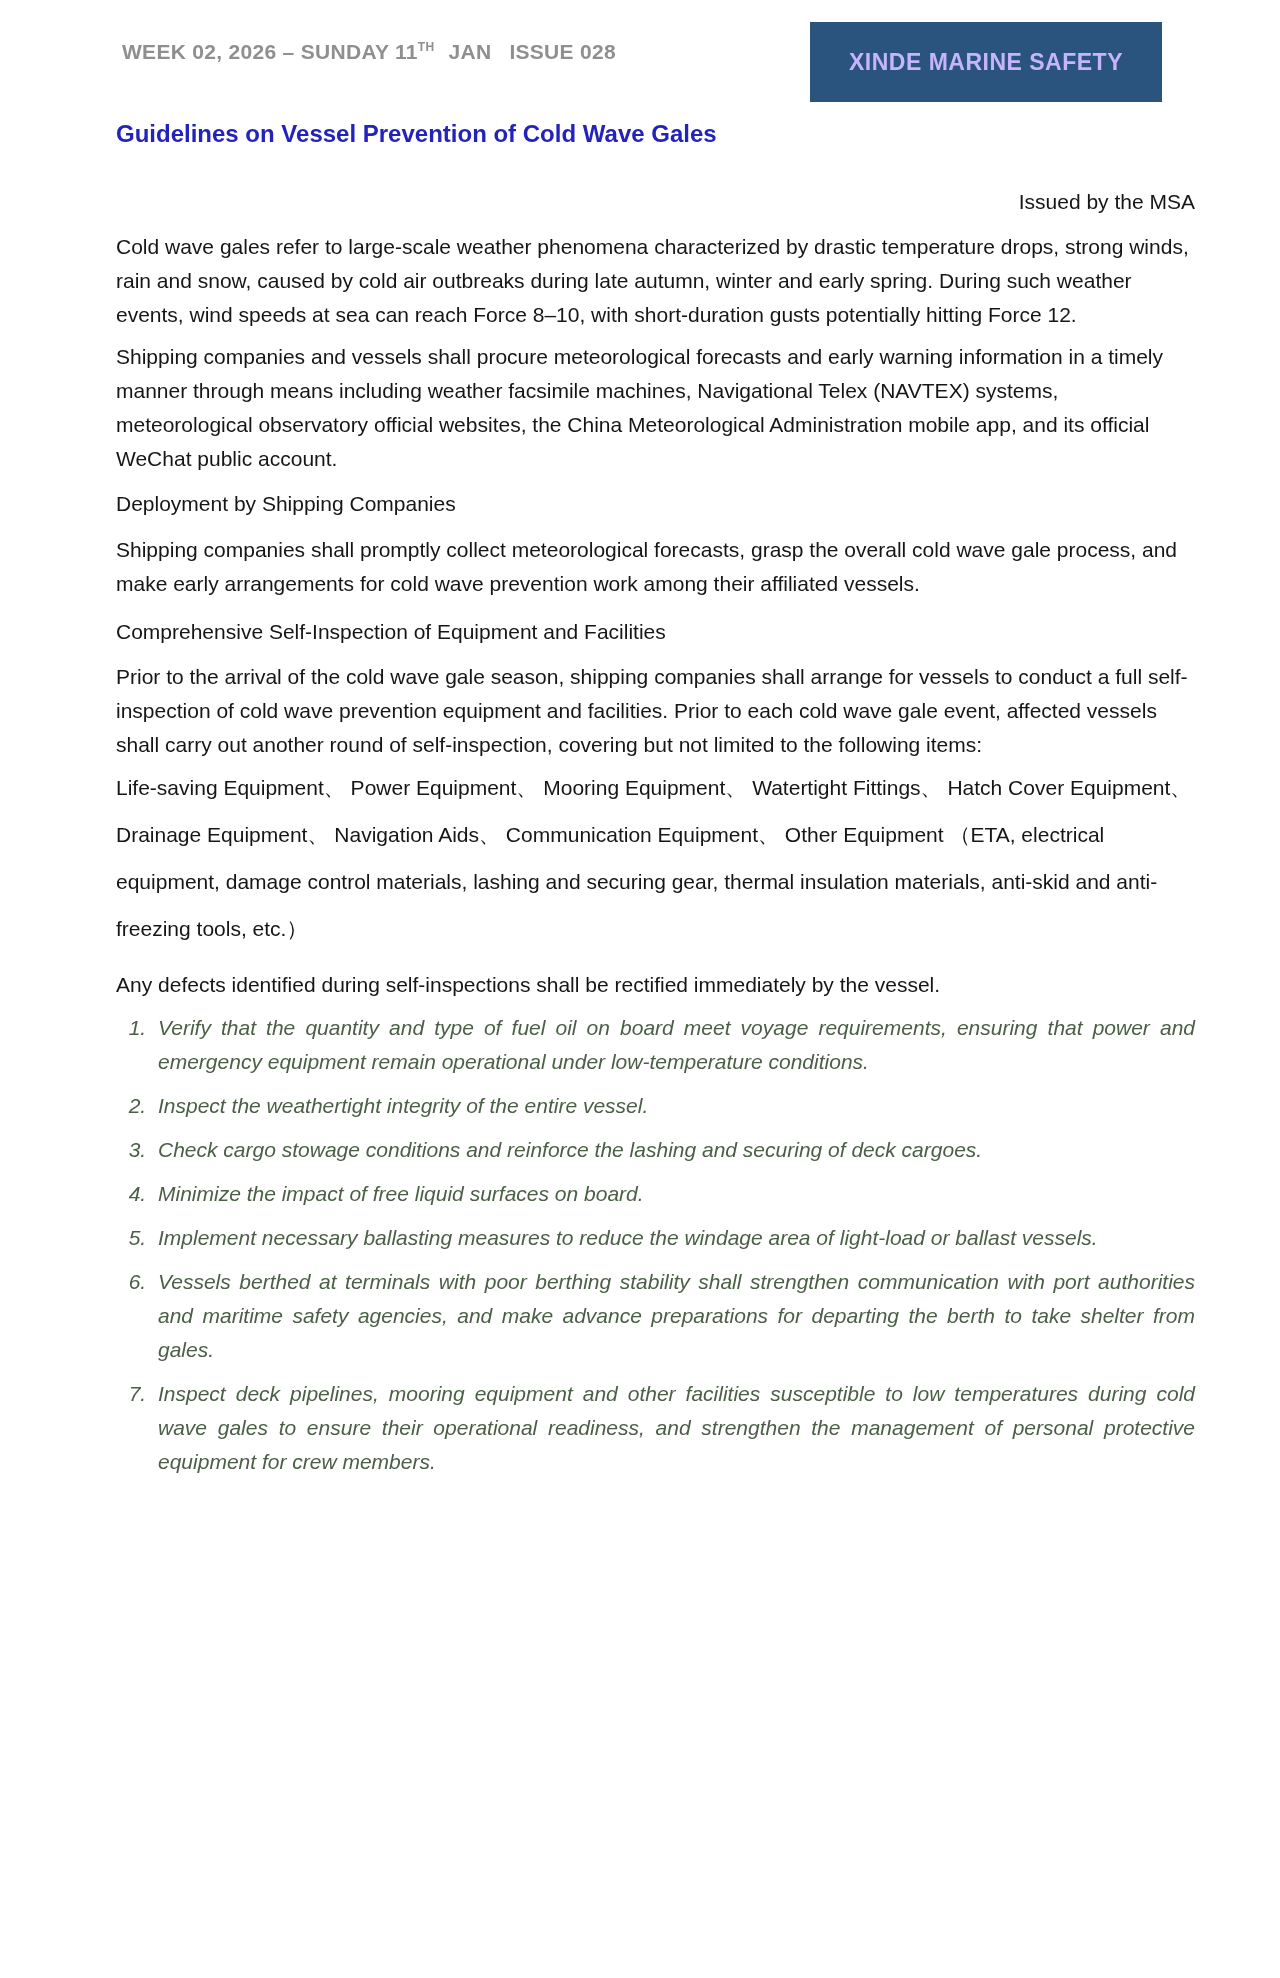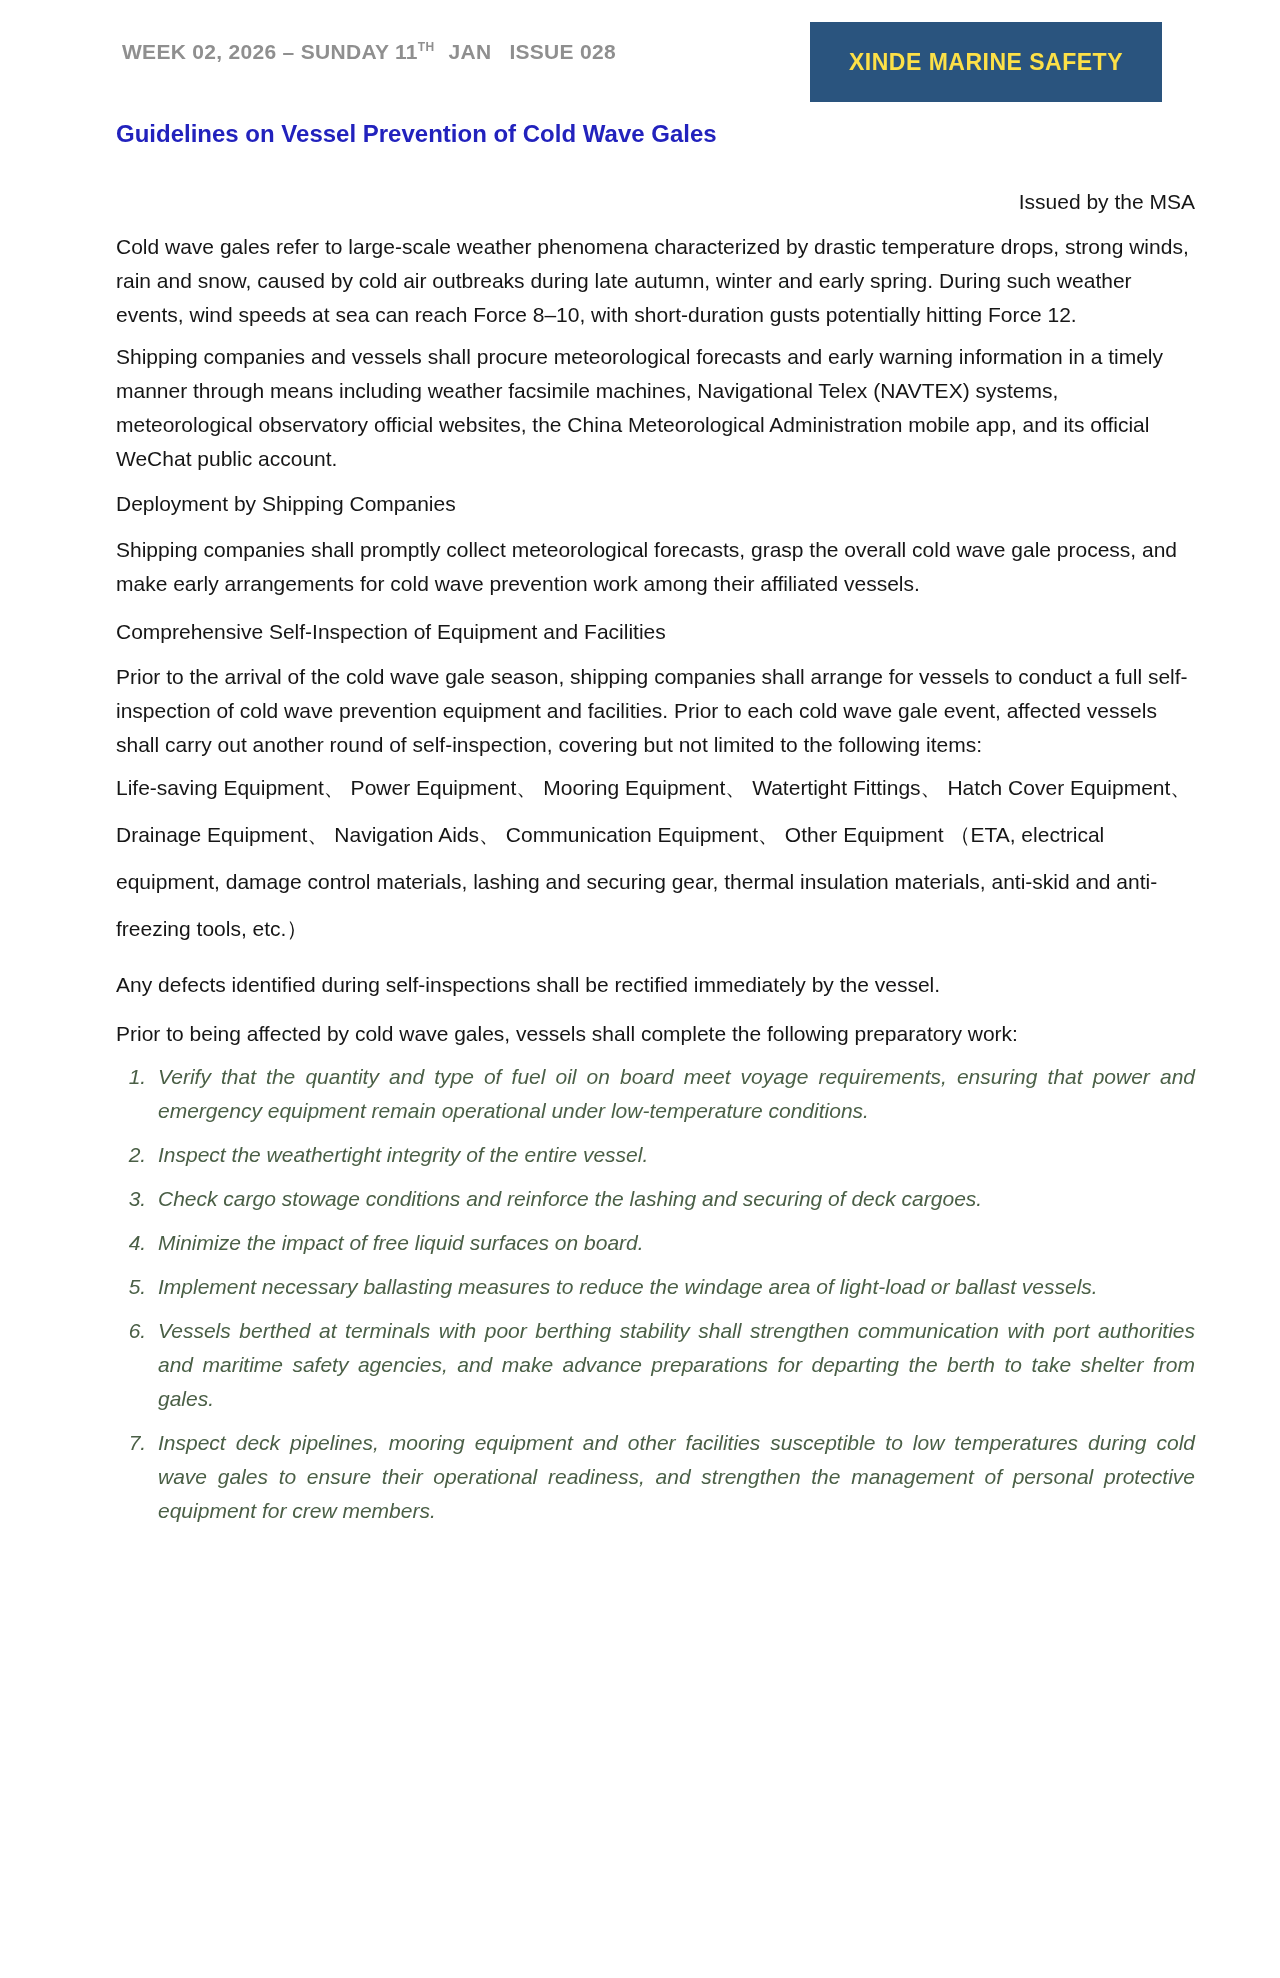--- a/index.html
+++ b/index.html
@@ -27,21 +27,21 @@
     white-space: nowrap;
   }
   .issue-info sup { font-size: 12px; font-weight: bold; }
   .issue-month { margin-left: 14px; }
   .issue-number { margin-left: 18px; }
   .brand-box {
     margin: 22px 118px 0 16px;
     width: 352px;
     height: 80px;
     background: #2a547e;
-    color: #fde047;
+    color: #c4b5fd;
     font-weight: bold;
     font-size: 23px;
     letter-spacing: 0.5px;
     display: flex;
     align-items: center;
     justify-content: center;
   }
   
   .content {
     padding: 0 85px 0 116px;
@@ -136,21 +136,20 @@
     <div class="byline">Issued by the MSA</div>
 
     <p class="intro">Cold wave gales refer to large-scale weather phenomena characterized by drastic temperature drops, strong winds, rain and snow, caused by cold air outbreaks during late autumn, winter and early spring. During such weather events, wind speeds at sea can reach Force 8–10, with short-duration gusts potentially hitting Force 12.</p>
     <p class="para-warn">Shipping companies and vessels shall procure meteorological forecasts and early warning information in a timely manner through means including weather facsimile machines, Navigational Telex (NAVTEX) systems, meteorological observatory official websites, the China Meteorological Administration mobile app, and its official WeChat public account.</p>
     <p class="sect-depl">Deployment by Shipping Companies</p>
     <p class="para-depl">Shipping companies shall promptly collect meteorological forecasts, grasp the overall cold wave gale process, and make early arrangements for cold wave prevention work among their affiliated vessels.</p>
     <p class="sect-comp">Comprehensive Self-Inspection of Equipment and Facilities</p>
     <p class="para-insp">Prior to the arrival of the cold wave gale season, shipping companies shall arrange for vessels to conduct a full self-inspection of cold wave prevention equipment and facilities. Prior to each cold wave gale event, affected vessels shall carry out another round of self-inspection, covering but not limited to the following items:</p>
     <p class="equip">Life-saving Equipment、 Power Equipment、 Mooring Equipment、 Watertight Fittings、 Hatch Cover Equipment、 Drainage Equipment、 Navigation Aids、 Communication Equipment、 Other Equipment （ETA, electrical equipment, damage control materials, lashing and securing gear, thermal insulation materials, anti-skid and anti-freezing tools, etc.）</p>
     <p class="defects">Any defects identified during self-inspections shall be rectified immediately by the vessel.</p>
-    <p class="prep">Prior to being affected by cold wave gales, vessels shall complete the following preparatory work:</p>
 
     <ol class="prep-list">
       <li>Verify that the quantity and type of fuel oil on board meet voyage requirements, ensuring that power and emergency equipment remain operational under low-temperature conditions.</li>
       <li>Inspect the weathertight integrity of the entire vessel.</li>
       <li>Check cargo stowage conditions and reinforce the lashing and securing of deck cargoes.</li>
       <li>Minimize the impact of free liquid surfaces on board.</li>
       <li>Implement necessary ballasting measures to reduce the windage area of light-load or ballast vessels.</li>
       <li>Vessels berthed at terminals with poor berthing stability shall strengthen communication with port authorities and maritime safety agencies, and make advance preparations for departing the berth to take shelter from gales.</li>
       <li>Inspect deck pipelines, mooring equipment and other facilities susceptible to low temperatures during cold wave gales to ensure their operational readiness, and strengthen the management of personal protective equipment for crew members.</li>
     </ol>

